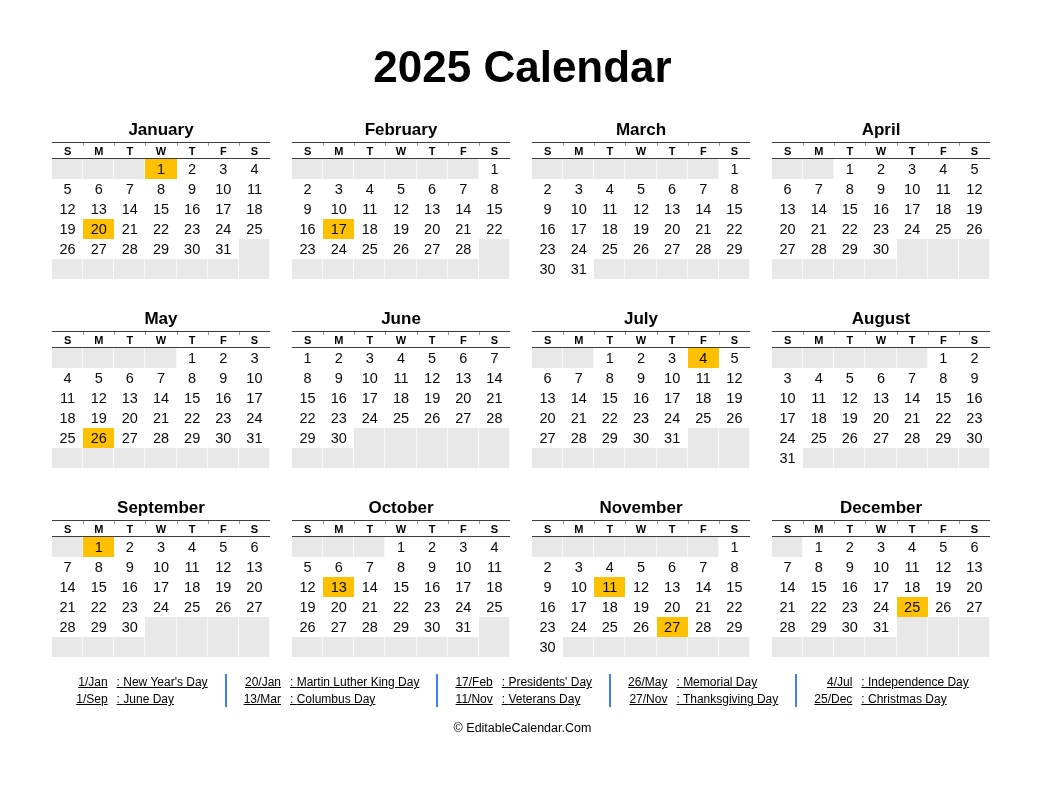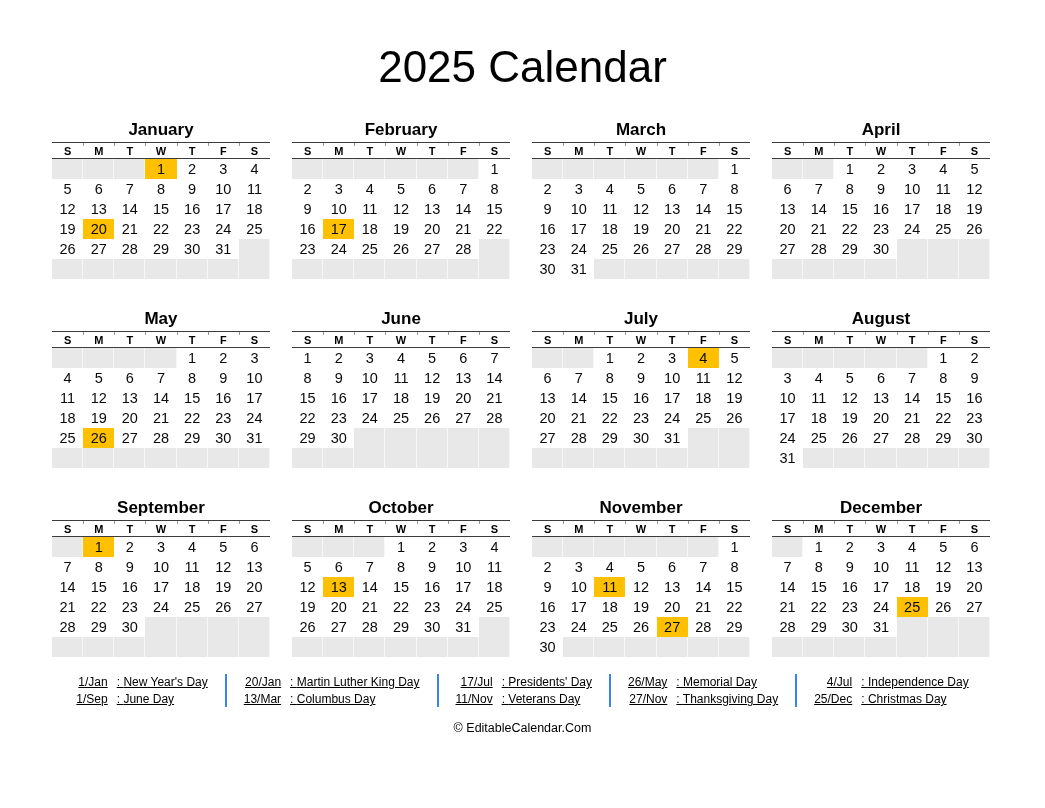--- a/index.html
+++ b/index.html
@@ -13,21 +13,21 @@
   body{
     width:1045px;height:808px;overflow:hidden;
     font-family:"Liberation Sans", sans-serif;
     color:#000;
   }
   .page{position:relative;width:1045px;height:808px;background:#fff;}
 
   .title{
     margin:0;padding-top:44px;
     text-align:center;
-    font-size:44px;line-height:1.05;font-weight:normal;
+    font-size:44px;line-height:1.05;font-weight:bold;
     letter-spacing:0px;
   }
 
   .months-grid{
     display:grid;
     grid-template-columns:repeat(4,218px);
     column-gap:22px;
     row-gap:29px;
     margin:29px 0 2px 52px;
   }
@@ -981,21 +981,21 @@
         <span class="legend-date">1/Sep</span>
         <span class="legend-name">June Day</span>
       </div>
       <div class="legend-group">
         <span class="legend-date">20/Jan</span>
         <span class="legend-name">Martin Luther King Day</span>
         <span class="legend-date">13/Mar</span>
         <span class="legend-name">Columbus Day</span>
       </div>
       <div class="legend-group">
-        <span class="legend-date">17/Jul</span>
+        <span class="legend-date">17/Feb</span>
         <span class="legend-name">Presidents' Day</span>
         <span class="legend-date">11/Nov</span>
         <span class="legend-name">Veterans Day</span>
       </div>
       <div class="legend-group">
         <span class="legend-date">26/May</span>
         <span class="legend-name">Memorial Day</span>
         <span class="legend-date">27/Nov</span>
         <span class="legend-name">Thanksgiving Day</span>
       </div>

